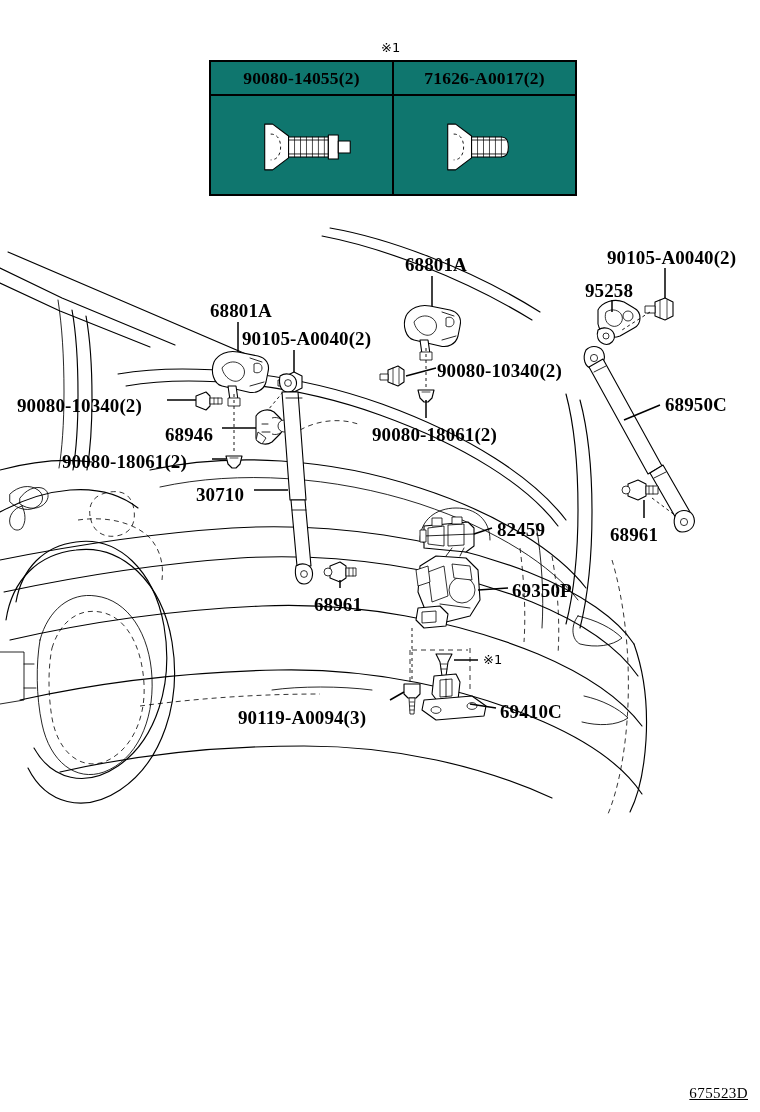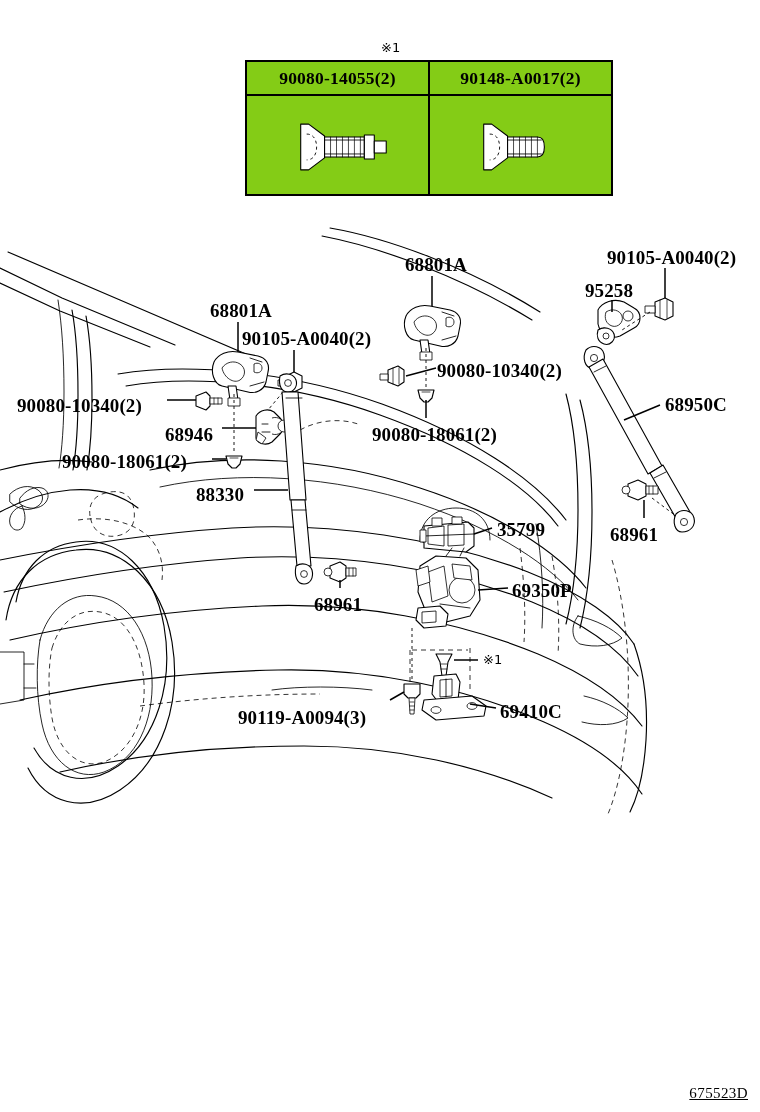--- a/index.html
+++ b/index.html
@@ -37,22 +37,21 @@
 
   
   #ref-table {
     position: absolute;
     left: 209px;
     top: 60px;
     width: 368px;
     height: 136px;
     box-sizing: border-box;
     border: 2.2px solid #000;
-    background: #84cc16;
-    margin-left: 36px;
+    background: #0f766e;
   }
   #ref-table .thead {
     display: flex;
     height: 32px;
     border-bottom: 2.2px solid #000;
   }
   #ref-table .th {
     flex: 1 1 50%;
     display: flex;
     align-items: center;
@@ -108,21 +107,21 @@
 </head>
 <body>
 
 <div id="page">
 
   <div class="note-mark" style="left:381px; top:41px;">※1</div>
 
   <div id="ref-table">
     <div class="thead">
       <div class="th left">90080-14055(2)</div>
-      <div class="th">90148-A0017(2)</div>
+      <div class="th">71626-A0017(2)</div>
     </div>
     <div class="tbody">
       <div class="td left">
         <svg class="bolt-cell-svg" viewBox="0 0 182 99">
 
           <path class="part" d="M54,28 L54,74 L62,74 L78,62 L78,40 L62,28 Z"></path>
           <path class="dash-d" d="M60,38 C67,38 70,44 70,51 C70,58 67,64 60,64"></path>
 
           <path class="part" d="M78,41 L118,41 L118,61 L78,61 Z"></path>
           <path class="ln-hair" d="M84,41 L84,61 M90,41 L90,61 M96,41 L96,61 M102,41 L102,61 M108,41 L108,61 M114,41 L114,61"></path>
@@ -431,22 +430,22 @@
   <div class="lbl" style="left:405px; top:255px;">68801A</div>
   <div class="lbl" style="left:242px; top:329px;">90105-A0040(2)</div>
   <div class="lbl" style="left:607px; top:248px;">90105-A0040(2)</div>
   <div class="lbl" style="left:585px; top:281px;">95258</div>
   <div class="lbl" style="left:17px;  top:396px;">90080-10340(2)</div>
   <div class="lbl" style="left:437px; top:361px;">90080-10340(2)</div>
   <div class="lbl" style="left:165px; top:425px;">68946</div>
   <div class="lbl" style="left:62px;  top:452px;">90080-18061(2)</div>
   <div class="lbl" style="left:372px; top:425px;">90080-18061(2)</div>
   <div class="lbl" style="left:665px; top:395px;">68950C</div>
-  <div class="lbl" style="left:196px; top:485px;">88330</div>
-  <div class="lbl" style="left:497px; top:520px;">35799</div>
+  <div class="lbl" style="left:196px; top:485px;">30710</div>
+  <div class="lbl" style="left:497px; top:520px;">82459</div>
   <div class="lbl" style="left:610px; top:525px;">68961</div>
   <div class="lbl" style="left:512px; top:581px;text-align:right;">69350P</div>
   <div class="lbl" style="left:314px; top:595px;">68961</div>
   <div class="lbl" style="left:238px; top:696px;margin-top:12px;">90119-A0094(3)</div>
   <div class="lbl" style="left:500px; top:702px;">69410C</div>
 
   <div class="note-mark" style="left:483px; top:653px;">※1</div>
 
   <div id="diagram-code">675523D</div>
 

